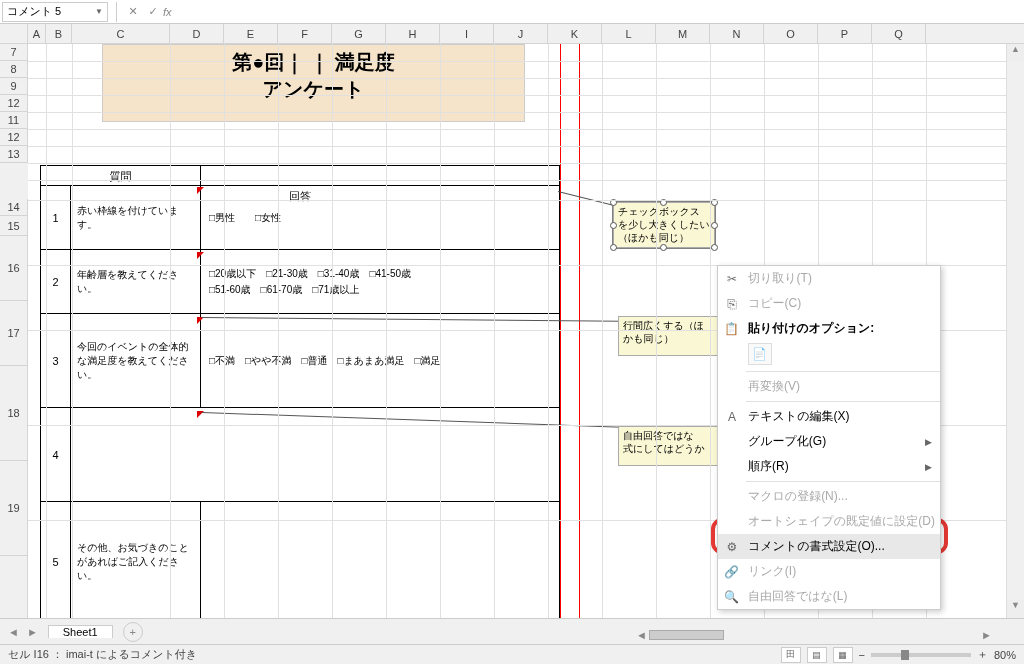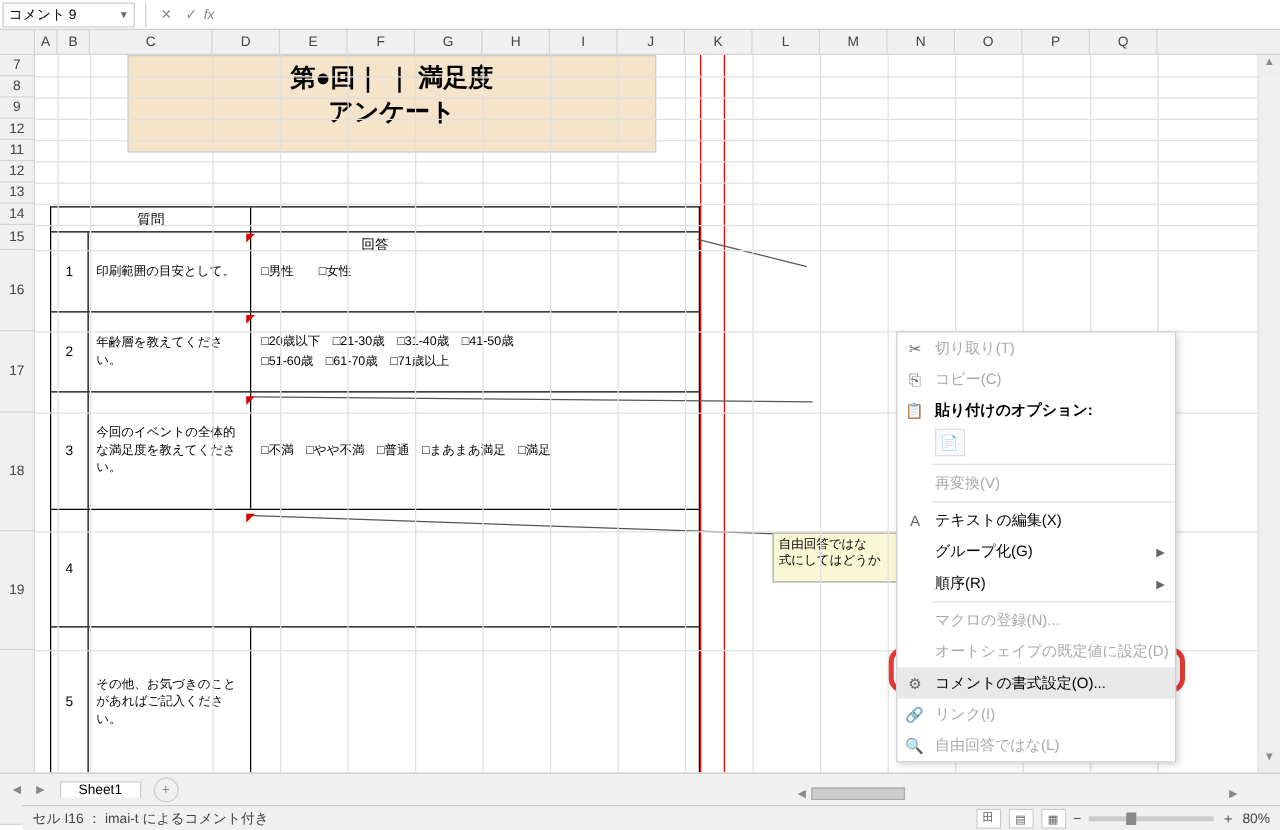--- a/index.html
+++ b/index.html
@@ -55,37 +55,37 @@
 .paste-icons { display:flex; gap:4px; padding:2px 0 4px 30px; }
 .paste-ic { width:24px; height:22px; border:1px solid #ddd; background:#f9f9f9; display:flex; align-items:center; justify-content:center; font-size:12px; color:#999; }
 
 
 .sheet-tabs { position: absolute; bottom: 20px; left: 0; right: 0; height: 26px; background: #f0f0f0; border-top: 1px solid #ccc; display: flex; align-items: center; }
 .tab-nav { display: flex; margin-left: 8px; gap: 8px; color: #888; }
 .tab { padding: 0 14px; background: #fff; border: 1px solid #ccc; border-bottom: none; margin-left: 10px; font-size: 11px; }
 .tab-add { width: 20px; height: 20px; border-radius: 50%; display: flex; align-items: center; justify-content: center; margin-left: 10px; color: #888; border:1px solid #ccc; }
 
 
-.status-bar { position: absolute; bottom: 0; left: 0; right: 0; height: 20px; background: #f0f0f0; border-top: 1px solid #ccc; display: flex; align-items: center; padding: 0 8px; font-size: 11px; color: #444; margin-left: 18px; }
+.status-bar { position: absolute; bottom: 0; left: 0; right: 0; height: 20px; background: #f0f0f0; border-top: 1px solid #ccc; display: flex; align-items: center; padding: 0 8px; font-size: 11px; color: #444; }
 .status-right { position: absolute; right: 8px; display: flex; align-items: center; gap: 6px; }
 .view-btn { width: 20px; height: 16px; border:1px solid #ccc; background:#fff; display:flex; align-items:center; justify-content:center; font-size:9px; color:#666; }
 .zoom-slider { width: 100px; height: 4px; background: #ccc; position: relative; }
 .zoom-thumb { position: absolute; top: -3px; width: 8px; height: 10px; background: #888; }
 
 .vscroll { position:absolute; top:44px; right:0; width:18px; bottom:46px; background:#f0f0f0; border-left:1px solid #ddd; }
 .vscroll-btn { height:18px; text-align:center; color:#888; font-size:9px; background:#eee; }
 .hscroll-track { position:absolute; bottom:2px; right:30px; height:14px; width:360px; background:#f0f0f0; display:flex; align-items:center; }
 .hscroll-thumb { height:10px; background:#cdcdcd; border:1px solid #aaa; }
 </style>
 </head>
 <body>
 
 <div class="formula-bar">
   <div class="name-box">
-    <span>コメント 9</span>
+    <span>コメント 5</span>
     <span class="name-box-arrow">▼</span>
   </div>
   <div class="fb-divider"></div>
   <div class="fb-btn">✕</div>
   <div class="fb-btn">✓</div>
   <span class="fx-label">fx</span>
 </div>
 
 <div class="select-all-tri"></div>
 
@@ -110,21 +110,21 @@
   </div>
 
 <div class="row-headers" id="rowh">
     <div class="row-h" style="height: 17px;">7</div>
     <div class="row-h" style="height: 17px;">8</div>
     <div class="row-h" style="height: 17px;">9</div>
     <div class="row-h" style="height: 17px;">12</div>
     <div class="row-h" style="height: 17px;">11</div>
     <div class="row-h" style="height: 17px;">12</div>
     <div class="row-h" style="height: 17px;">13</div>
-    <div class="row-h" style="height: 17px;">14</div>
+    <div class="row-h" style="height: 17px; margin-top: 36px;">14</div>
     <div class="row-h" style="height: 20px;">15</div>
     <div class="row-h" style="height: 65px;">16</div>
     <div class="row-h" style="height: 65px;">17</div>
     <div class="row-h" style="height: 95px;">18</div>
     <div class="row-h" style="height: 95px;">19</div>
     <div class="row-h" style="height: 140px;"></div>
   </div>
 
 <div class="grid-area" id="grid">
 
@@ -138,21 +138,21 @@
   <div class="red-line" style="left:551px; height:600px;"></div>
 
   <div class="survey-table">
     <div class="st-head">
       <div style="width:160px; border-right:1.5px solid #000;">質問</div>
       <div style="flex:1;">回答</div>
     </div>
     <div id="tbody">
         <div class="st-row" style="height: 64px;">
           <div class="st-num">1</div>
-          <div class="st-q">印刷範囲の目安として。</div>
+          <div class="st-q">赤い枠線を付けています。</div>
           <div class="st-a" style="white-space:pre-line;">□男性　　□女性</div>
         </div>
         <div class="st-row" style="height: 64px;">
           <div class="st-num">2</div>
           <div class="st-q">年齢層を教えてください。</div>
           <div class="st-a" style="white-space:pre-line;">□20歳以下　□21-30歳　□31-40歳　□41-50歳
 □51-60歳　□61-70歳　□71歳以上</div>
         </div>
         <div class="st-row" style="height: 94px;">
           <div class="st-num">3</div>
@@ -173,20 +173,27 @@
 
   <div class="red-mark" style="top:143px; left:169px;"></div>
   <div class="red-mark" style="top:208px; left:169px;"></div>
   <div class="red-mark" style="top:273px; left:169px;"></div>
   <div class="red-mark" style="top:367px; left:169px;"></div>
 
   <div class="comment-line" style="top:147px; left:530px; width:90px; transform:rotate(14deg);"></div>
   <div class="comment-line" style="top:273px; left:174px; width:448px; transform:rotate(0.5deg);"></div>
   <div class="comment-line" style="top:368px; left:174px; width:420px; transform:rotate(2deg);"></div>
 
+  <div class="comment-box comment-selected" style="top:158px; left:585px; width:102px; height:46px;">
+    <span>チェックボックスを少し大きくしたい（ほかも同じ）</span>
+    <div class="handle" style="top:-4px; left:-4px;"></div><div class="handle" style="top:-4px; left:46px;"></div><div class="handle" style="top:-4px; right:-4px;"></div>
+    <div class="handle" style="top:19px; left:-4px;"></div><div class="handle" style="top:19px; right:-4px;"></div>
+    <div class="handle" style="bottom:-4px; left:-4px;"></div><div class="handle" style="bottom:-4px; left:46px;"></div><div class="handle" style="bottom:-4px; right:-4px;"></div>
+  </div>
+  <div class="comment-box" style="top:272px; left:590px; width:100px; height:40px;">行間広くする（ほかも同じ）</div>
   <div class="comment-box" style="top:382px; left:590px; width:100px; height:40px; white-space:pre-line;">自由回答ではな
 式にしてはどうか</div>
 
 <div class="grid-lines-v" style="top: 0px; height: 600px; width: 1px; left: 18px;"></div>
     <div class="grid-lines-v" style="top: 0px; height: 600px; width: 1px; left: 44px;"></div>
     <div class="grid-lines-v" style="top: 0px; height: 600px; width: 1px; left: 142px;"></div>
     <div class="grid-lines-v" style="top: 0px; height: 600px; width: 1px; left: 196px;"></div>
     <div class="grid-lines-v" style="top: 0px; height: 600px; width: 1px; left: 250px;"></div>
     <div class="grid-lines-v" style="top: 0px; height: 600px; width: 1px; left: 304px;"></div>
     <div class="grid-lines-v" style="top: 0px; height: 600px; width: 1px; left: 358px;"></div>

